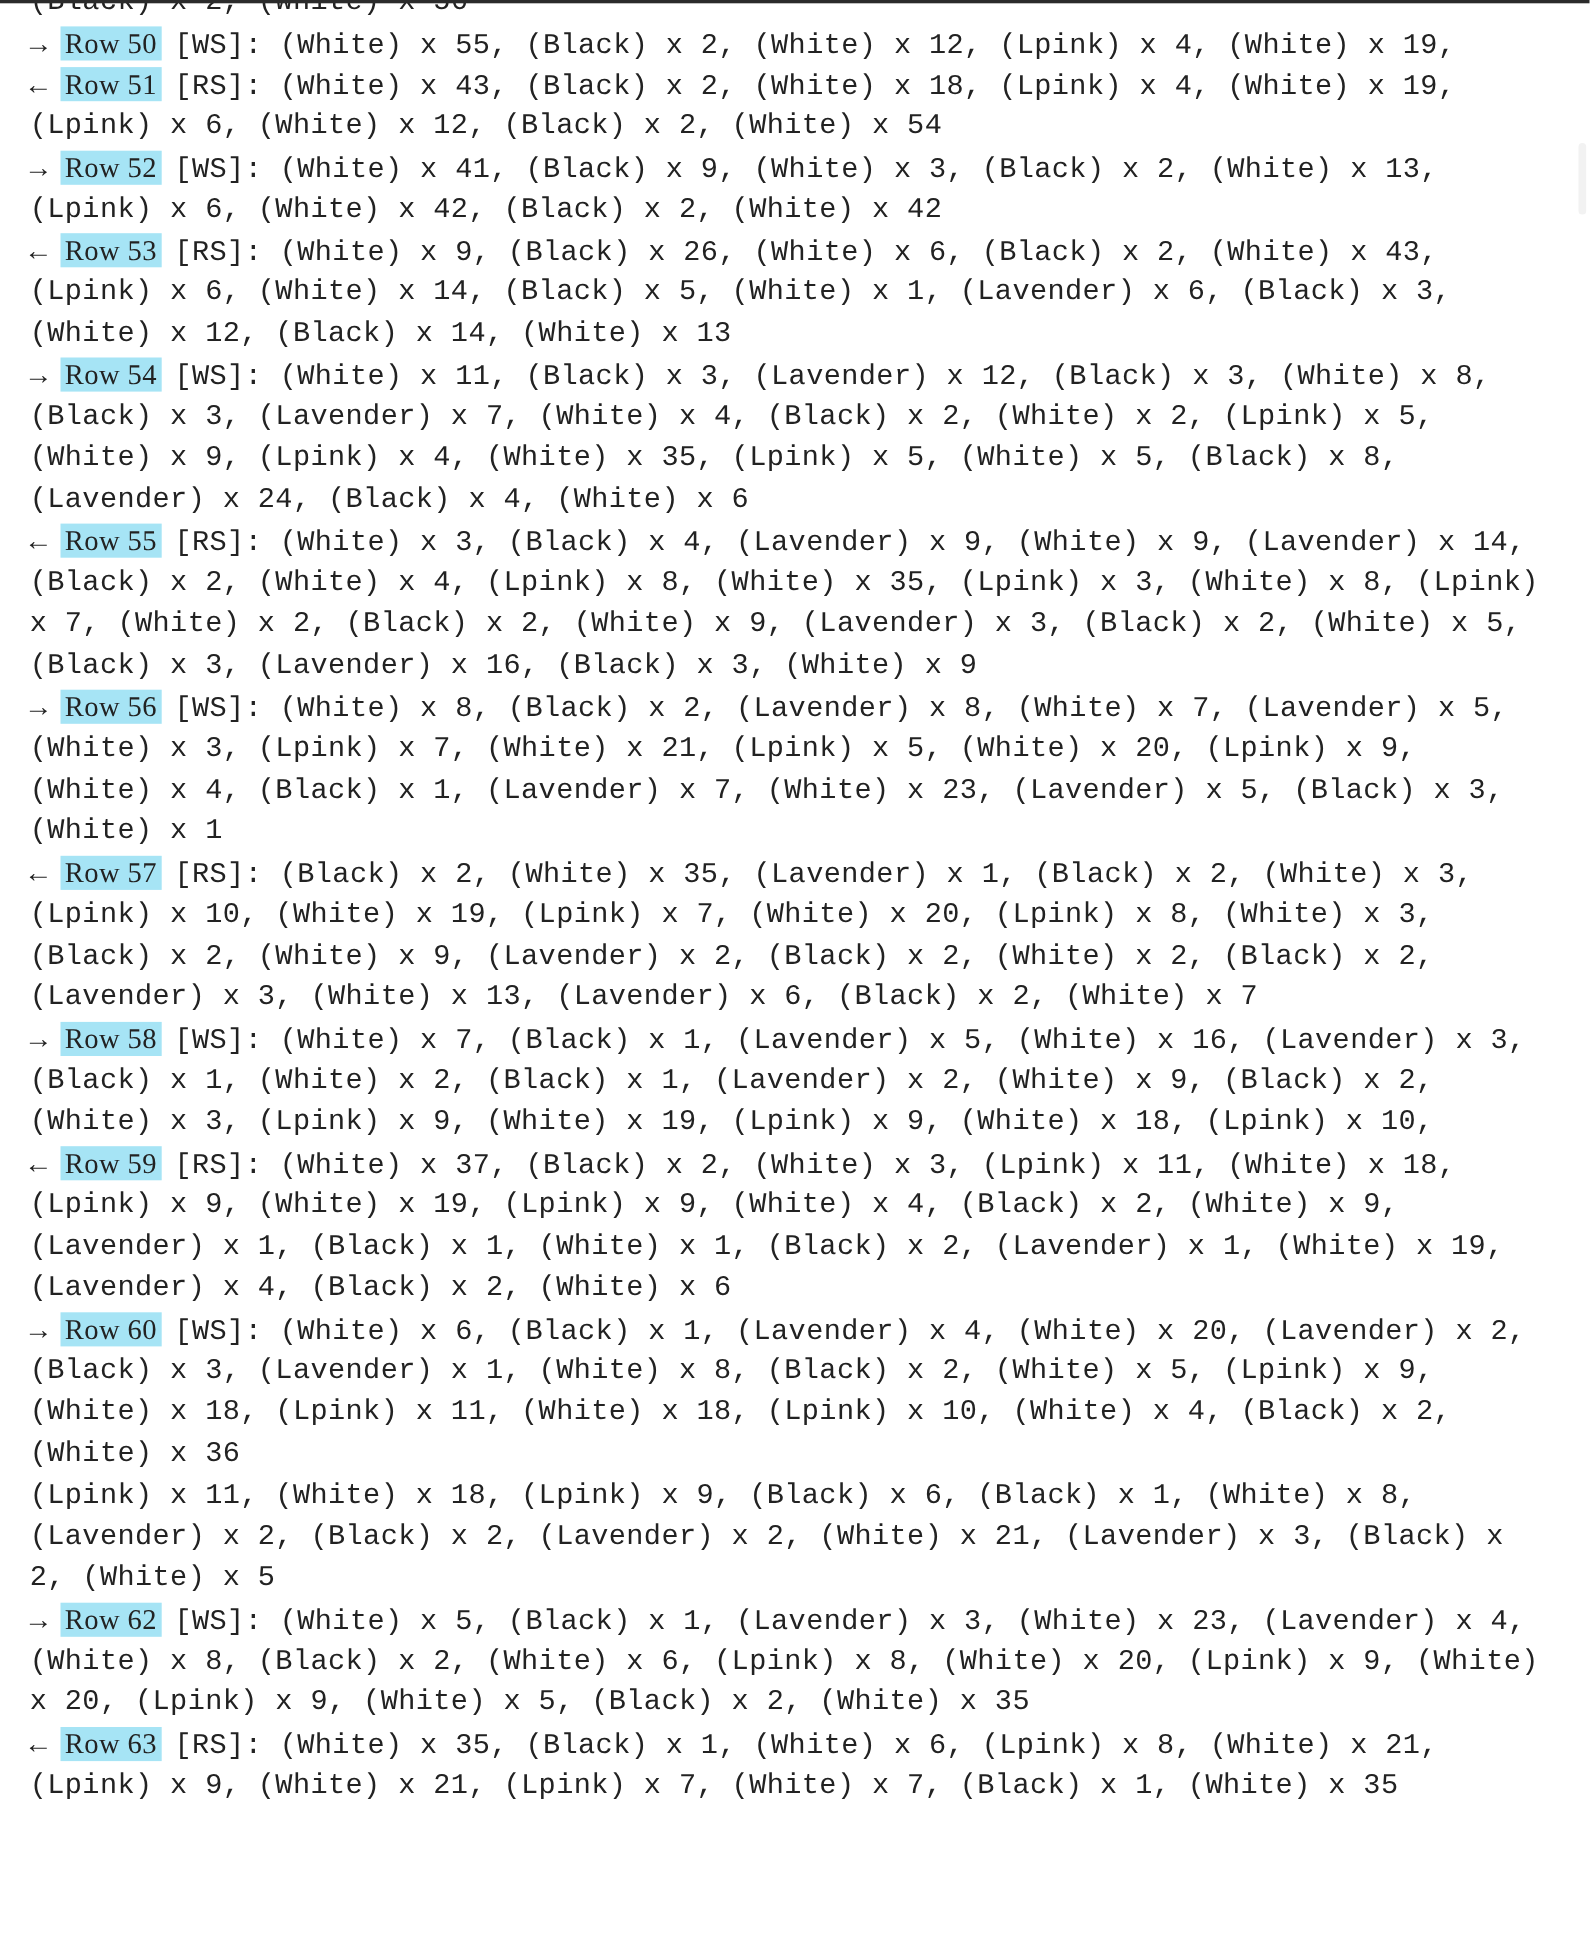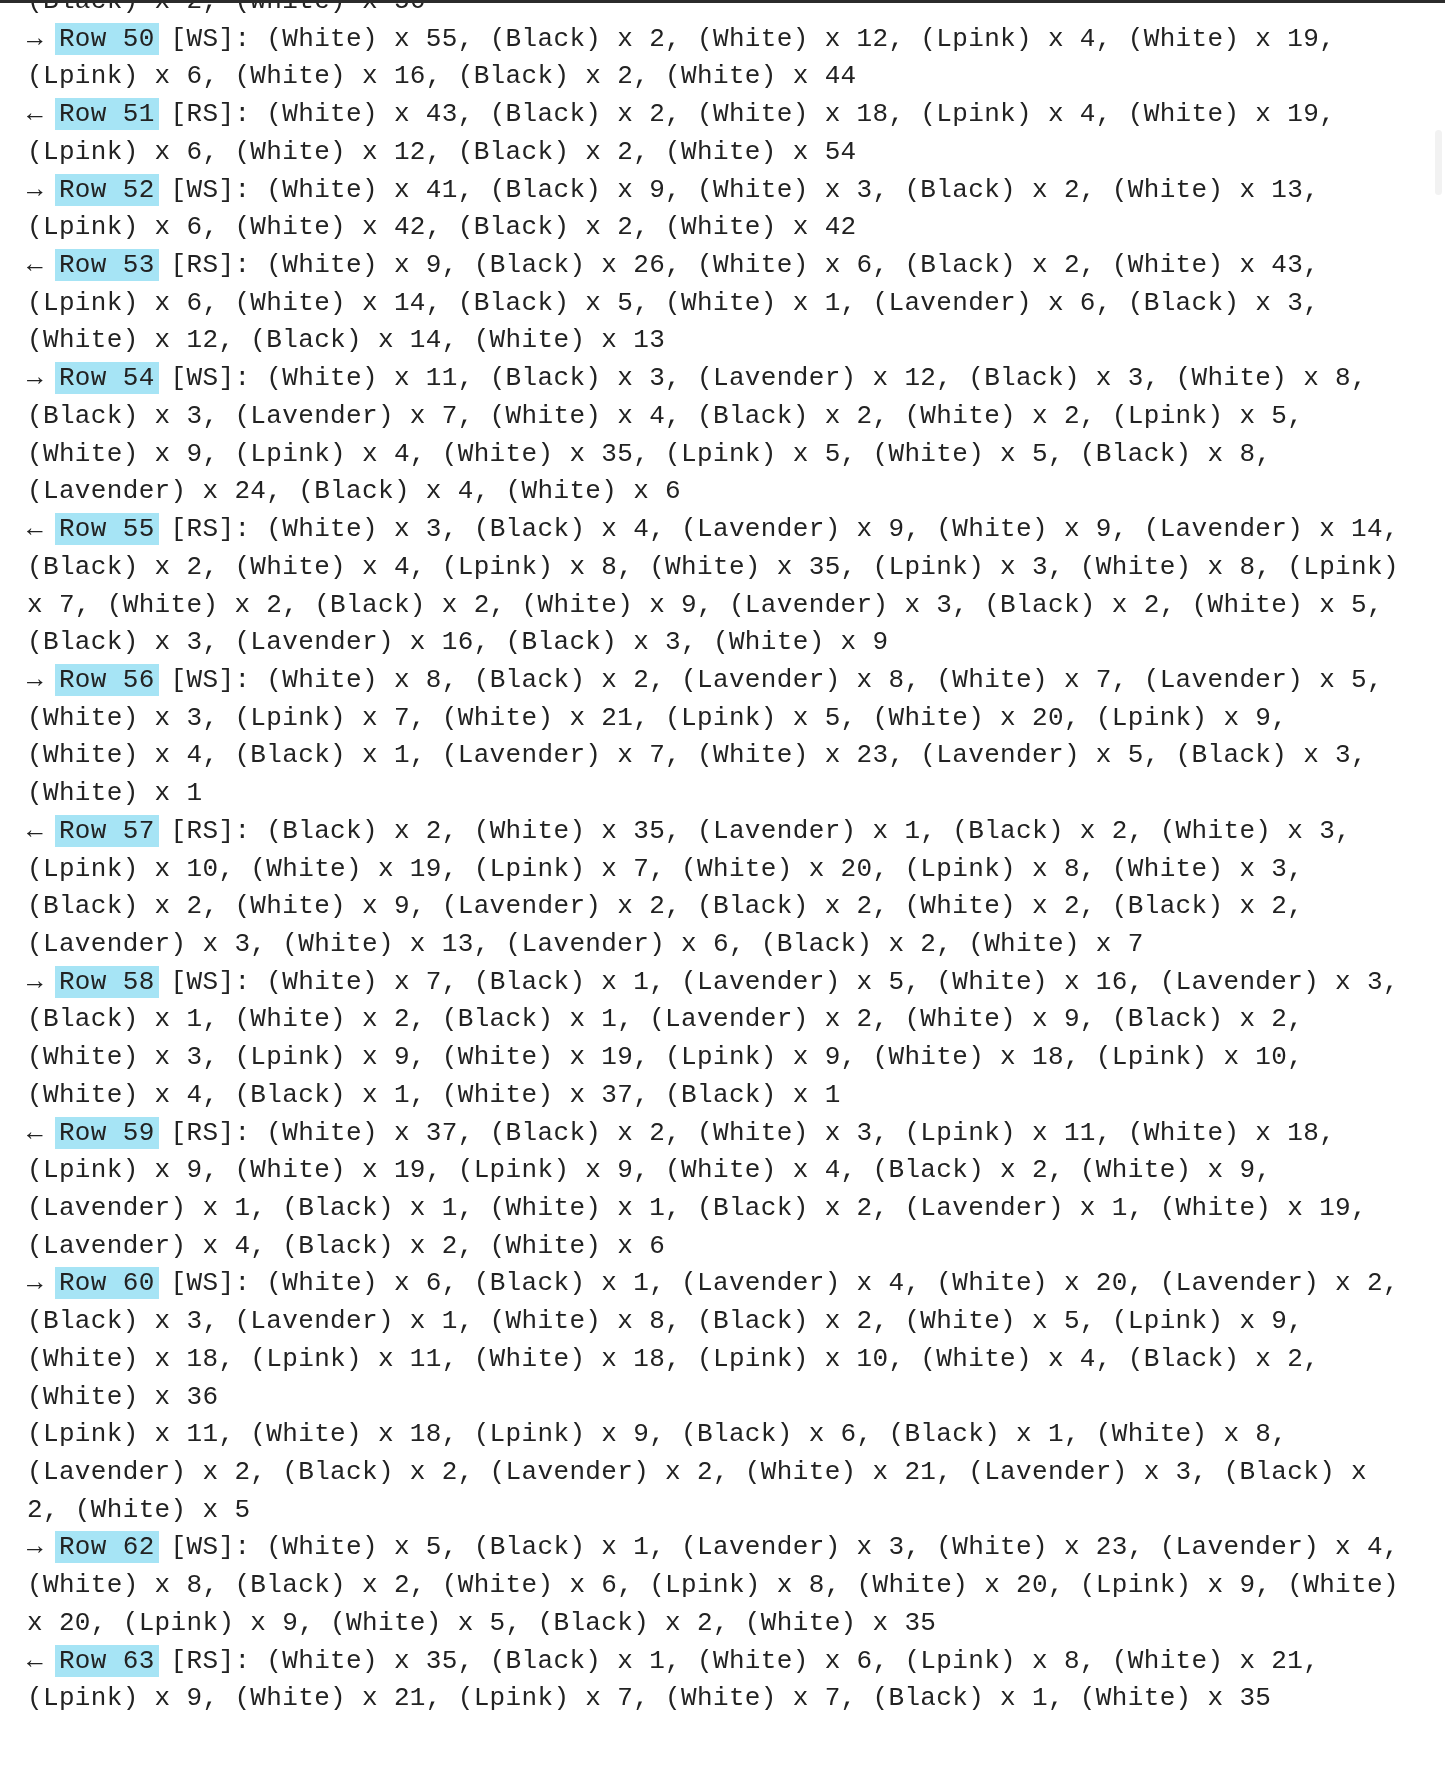--- a/index.html
+++ b/index.html
@@ -32,41 +32,41 @@
     color: #222222;
   }
   .line {
     white-space: pre;
     height: 37.73px;
   }
   .hl {
     background: #a6e4f5;
     padding: 1px 4px;
     margin: 16px -4px;
+    font-family: Liberation Serif, serif;
   }
   .scrollbar-thumb {
     position: absolute;
     right: 3px;
     top: 130px;
     width: 7px;
     height: 65px;
     border-radius: 4px;
     background: #f2f2f2;
     z-index: 4;
   }
 </style>
 </head>
 <body>
 
 <div class="top-border"></div>
 
 <main class="doc">
     <div class="line">(Black) x 2, (White) x 56</div>
     <div class="line"><span>→ </span><span class="hl">Row 50</span><span> [WS]: (White) x 55, (Black) x 2, (White) x 12, (Lpink) x 4, (White) x 19,</span></div>
-    <div class="line">(Lpink) x 6, (White) x 16, (Black) x 2, (White) x 44</div>
     <div class="line"><span>← </span><span class="hl">Row 51</span><span> [RS]: (White) x 43, (Black) x 2, (White) x 18, (Lpink) x 4, (White) x 19,</span></div>
     <div class="line">(Lpink) x 6, (White) x 12, (Black) x 2, (White) x 54</div>
     <div class="line"><span>→ </span><span class="hl">Row 52</span><span> [WS]: (White) x 41, (Black) x 9, (White) x 3, (Black) x 2, (White) x 13,</span></div>
     <div class="line">(Lpink) x 6, (White) x 42, (Black) x 2, (White) x 42</div>
     <div class="line"><span>← </span><span class="hl">Row 53</span><span> [RS]: (White) x 9, (Black) x 26, (White) x 6, (Black) x 2, (White) x 43,</span></div>
     <div class="line">(Lpink) x 6, (White) x 14, (Black) x 5, (White) x 1, (Lavender) x 6, (Black) x 3,</div>
     <div class="line">(White) x 12, (Black) x 14, (White) x 13</div>
     <div class="line"><span>→ </span><span class="hl">Row 54</span><span> [WS]: (White) x 11, (Black) x 3, (Lavender) x 12, (Black) x 3, (White) x 8,</span></div>
     <div class="line">(Black) x 3, (Lavender) x 7, (White) x 4, (Black) x 2, (White) x 2, (Lpink) x 5,</div>
     <div class="line">(White) x 9, (Lpink) x 4, (White) x 35, (Lpink) x 5, (White) x 5, (Black) x 8,</div>
@@ -79,21 +79,20 @@
     <div class="line">(White) x 3, (Lpink) x 7, (White) x 21, (Lpink) x 5, (White) x 20, (Lpink) x 9,</div>
     <div class="line">(White) x 4, (Black) x 1, (Lavender) x 7, (White) x 23, (Lavender) x 5, (Black) x 3,</div>
     <div class="line">(White) x 1</div>
     <div class="line"><span>← </span><span class="hl">Row 57</span><span> [RS]: (Black) x 2, (White) x 35, (Lavender) x 1, (Black) x 2, (White) x 3,</span></div>
     <div class="line">(Lpink) x 10, (White) x 19, (Lpink) x 7, (White) x 20, (Lpink) x 8, (White) x 3,</div>
     <div class="line">(Black) x 2, (White) x 9, (Lavender) x 2, (Black) x 2, (White) x 2, (Black) x 2,</div>
     <div class="line">(Lavender) x 3, (White) x 13, (Lavender) x 6, (Black) x 2, (White) x 7</div>
     <div class="line"><span>→ </span><span class="hl">Row 58</span><span> [WS]: (White) x 7, (Black) x 1, (Lavender) x 5, (White) x 16, (Lavender) x 3,</span></div>
     <div class="line">(Black) x 1, (White) x 2, (Black) x 1, (Lavender) x 2, (White) x 9, (Black) x 2,</div>
     <div class="line">(White) x 3, (Lpink) x 9, (White) x 19, (Lpink) x 9, (White) x 18, (Lpink) x 10,</div>
-    <div class="line">(White) x 4, (Black) x 1, (White) x 37, (Black) x 1</div>
     <div class="line"><span>← </span><span class="hl">Row 59</span><span> [RS]: (White) x 37, (Black) x 2, (White) x 3, (Lpink) x 11, (White) x 18,</span></div>
     <div class="line">(Lpink) x 9, (White) x 19, (Lpink) x 9, (White) x 4, (Black) x 2, (White) x 9,</div>
     <div class="line">(Lavender) x 1, (Black) x 1, (White) x 1, (Black) x 2, (Lavender) x 1, (White) x 19,</div>
     <div class="line">(Lavender) x 4, (Black) x 2, (White) x 6</div>
     <div class="line"><span>→ </span><span class="hl">Row 60</span><span> [WS]: (White) x 6, (Black) x 1, (Lavender) x 4, (White) x 20, (Lavender) x 2,</span></div>
     <div class="line">(Black) x 3, (Lavender) x 1, (White) x 8, (Black) x 2, (White) x 5, (Lpink) x 9,</div>
     <div class="line">(White) x 18, (Lpink) x 11, (White) x 18, (Lpink) x 10, (White) x 4, (Black) x 2,</div>
     <div class="line">(White) x 36</div>
     <div class="line">(Lpink) x 11, (White) x 18, (Lpink) x 9, (Black) x 6, (Black) x 1, (White) x 8,</div>
     <div class="line">(Lavender) x 2, (Black) x 2, (Lavender) x 2, (White) x 21, (Lavender) x 3, (Black) x</div>

